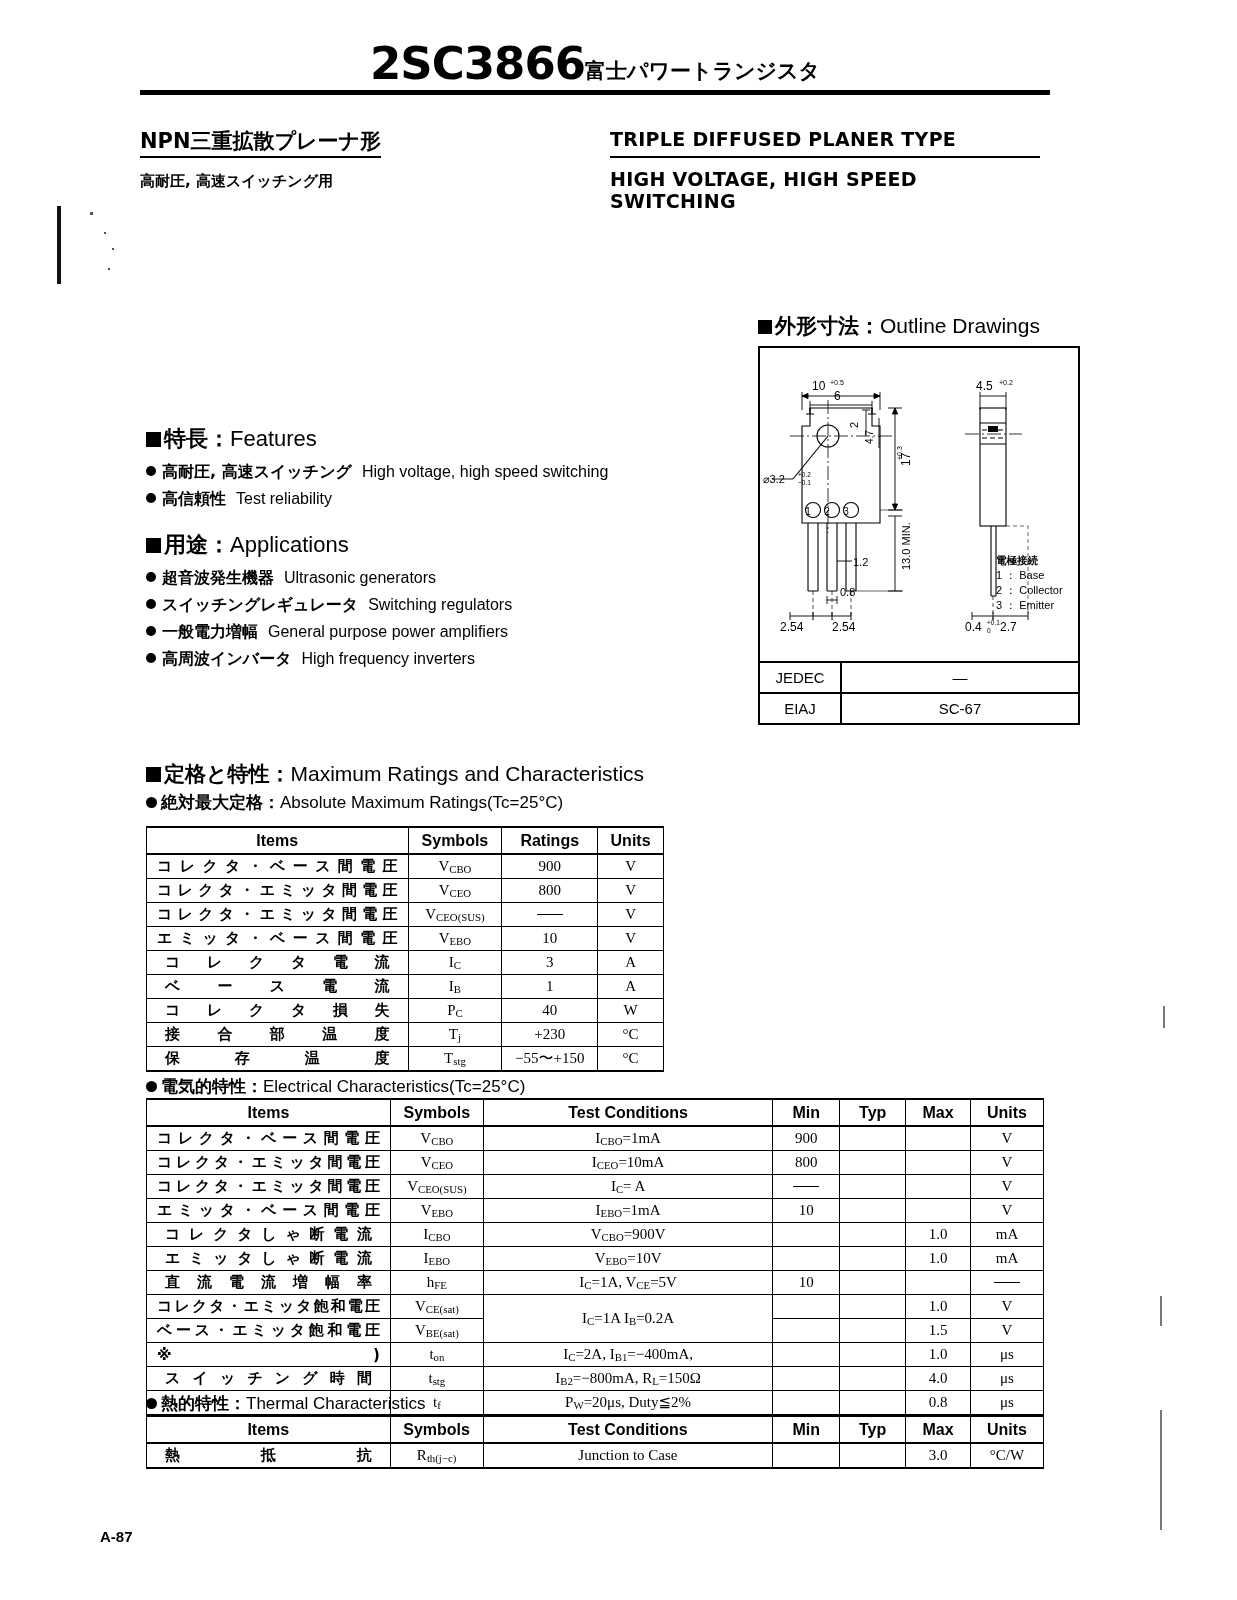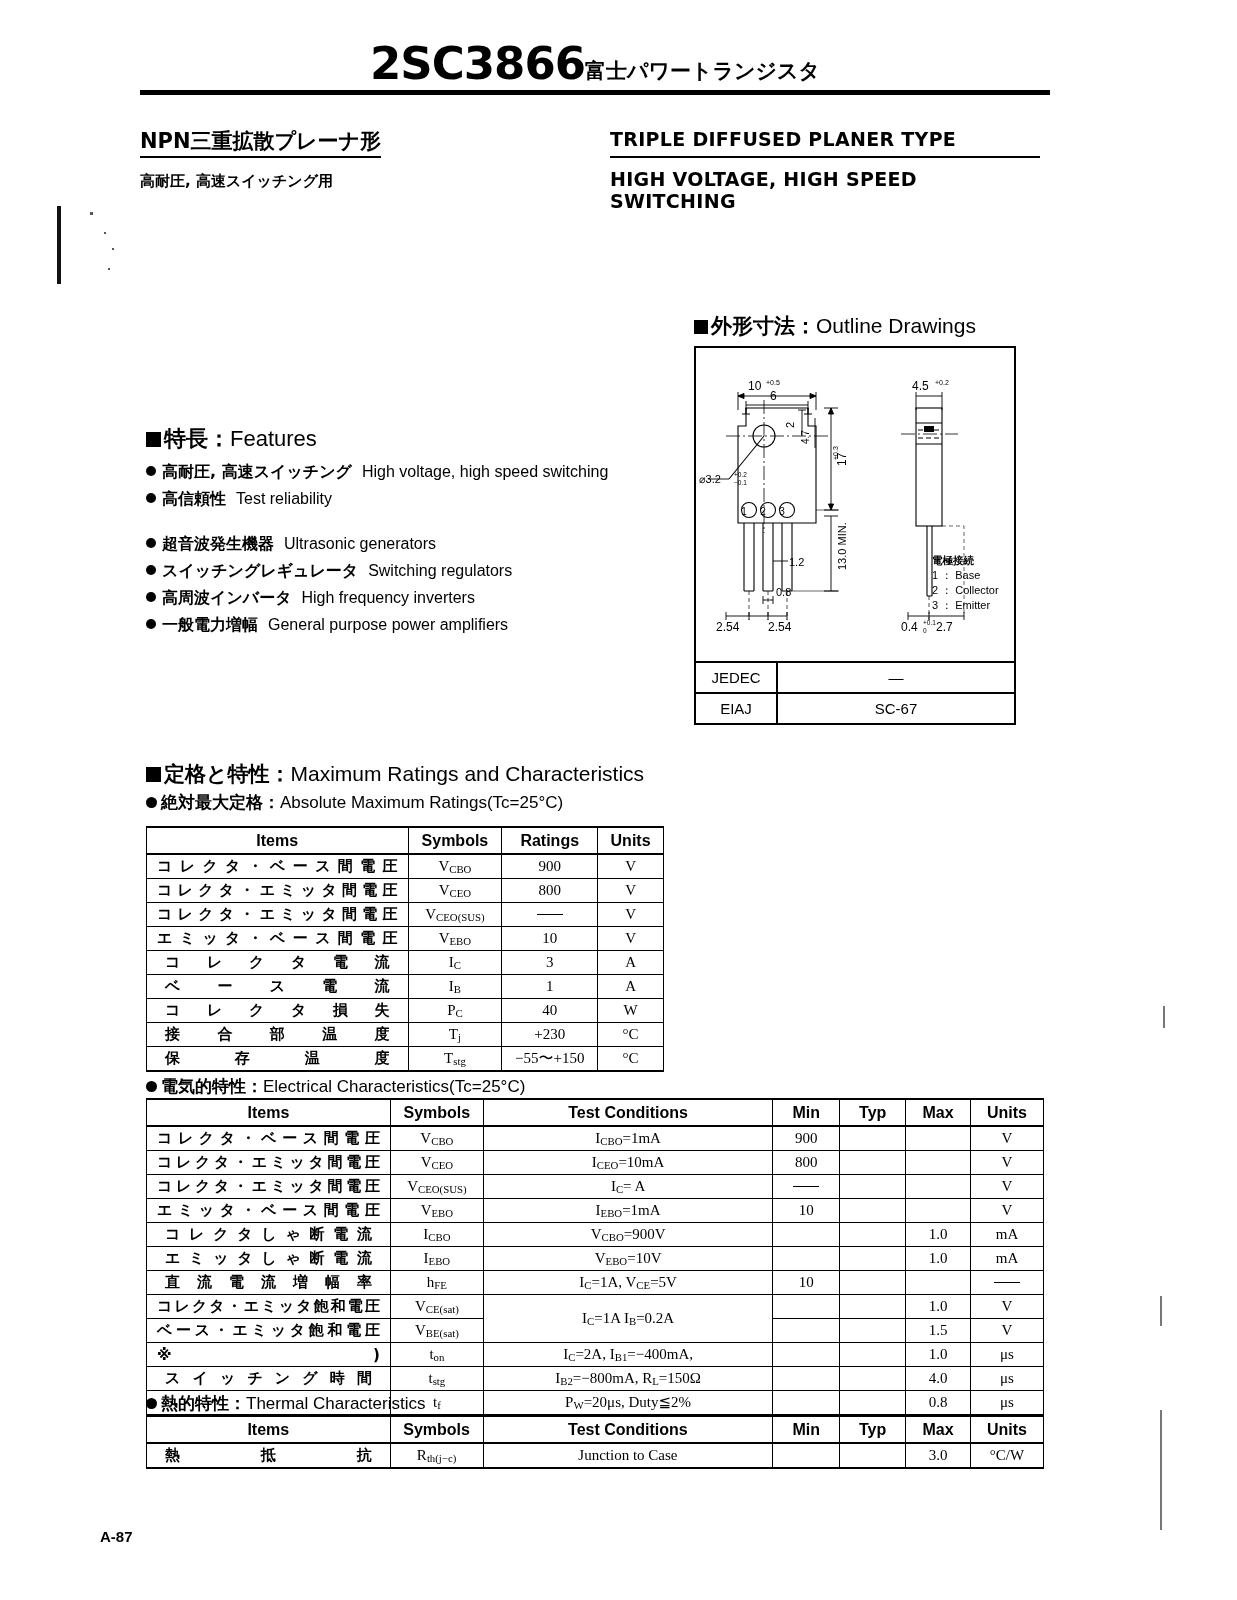--- a/index.html
+++ b/index.html
@@ -121,21 +121,21 @@
     vertical-align: 1px;
   }
   .bullet-row .jp {
     font-weight: bold;
     font-family: "DejaVu Sans", sans-serif;
     font-size: 16px;
   }
   .bullet-row .en { font-size: 16px; margin-left: 10px; }
 
   
-  #outline-block { left: 694px; top: 312px; width: 299px; }
+  #outline-block { left: 758px; top: 312px; width: 299px; }
   .outline-head { font-size: 21px; line-height: 28px; white-space: nowrap; }
   .outline-head .sq {
     display:inline-block;width:14px;height:14px;background:#000;margin-right:3px;vertical-align:-1px;
   }
   .outline-head .jp { font-weight:bold; font-family:"DejaVu Sans",sans-serif; }
   .outline-box {
     margin-top: 6px;
     border: 2px solid #000;
     width: 318px;
     background: #fff;
@@ -296,31 +296,34 @@
     </div>
     <div class="bullet-row">
       <span class="dot"></span><span class="jp">高耐圧, 高速スイッチング</span><span class="en">High voltage, high speed switching</span>
     </div>
     <div class="bullet-row">
       <span class="dot"></span><span class="jp">高信頼性</span><span class="en">Test reliability</span>
     </div>
   </div>
 
   <div class="block" id="applications-block" style="left:146px; top:530px; width:560px;">
+    <div class="sec-head">
+      <span class="sq"></span><span class="jp">用途</span><span class="jp">：</span><span class="en">Applications</span>
+    </div>
     <div class="bullet-row">
       <span class="dot"></span><span class="jp">超音波発生機器</span><span class="en">Ultrasonic generators</span>
     </div>
     <div class="bullet-row">
       <span class="dot"></span><span class="jp">スイッチングレギュレータ</span><span class="en">Switching regulators</span>
     </div>
     <div class="bullet-row">
+      <span class="dot"></span><span class="jp">一般電力増幅</span><span class="en">General purpose power amplifiers</span>
+    </div>
+    <div class="bullet-row">
       <span class="dot"></span><span class="jp">高周波インバータ</span><span class="en">High frequency inverters</span>
-    </div>
-    <div class="bullet-row">
-      <span class="dot"></span><span class="jp">一般電力増幅</span><span class="en">General purpose power amplifiers</span>
     </div>
   </div>
 
   <div class="block" id="outline-block">
     <div class="outline-head">
       <span class="sq"></span><span class="jp">外形寸法</span><span class="jp">：</span><span>Outline Drawings</span>
     </div>
 
     <div class="outline-box">
       <div class="outline-draw">

